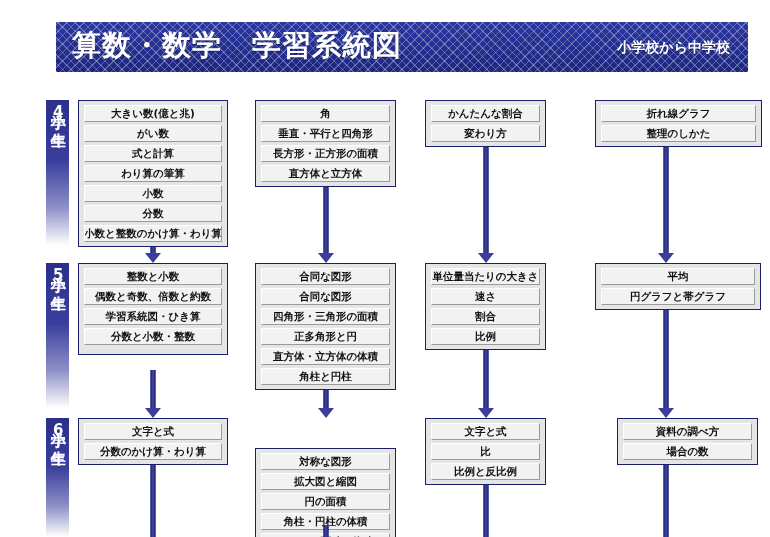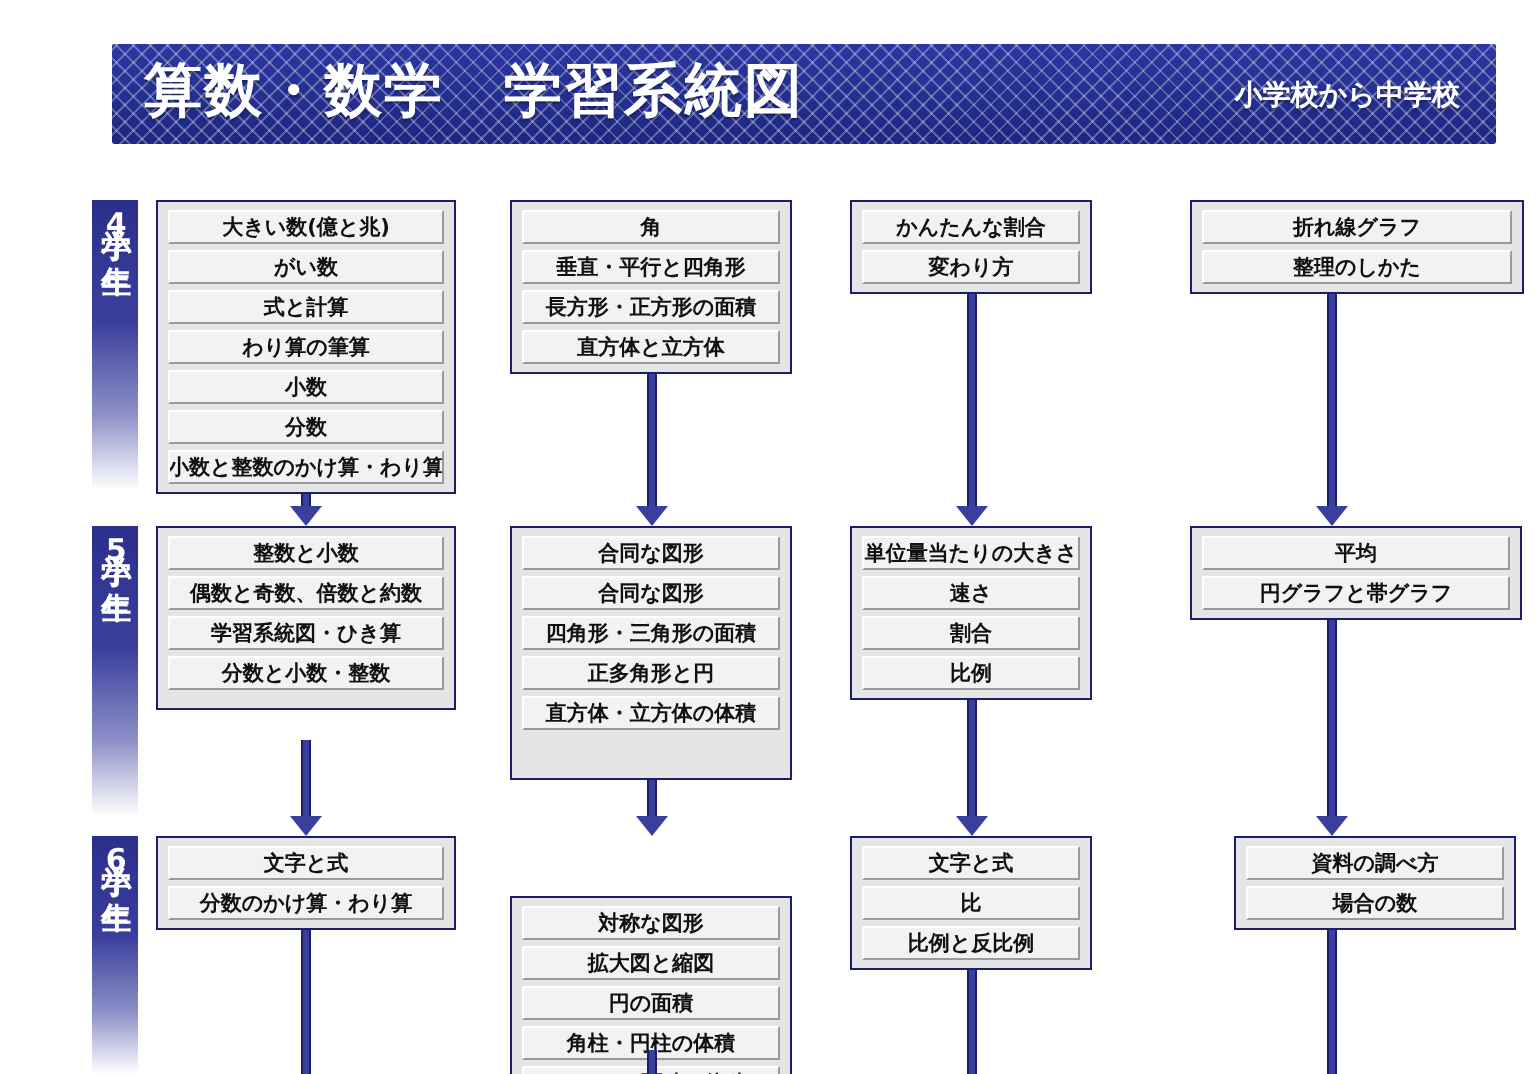--- a/index.html
+++ b/index.html
@@ -165,20 +165,21 @@
         <div class="cell">垂直・平行と四角形</div>
         <div class="cell">長方形・正方形の面積</div>
         <div class="cell">直方体と立方体</div>
       </div>
       <div class="group" style="left: 255px; top: 263px; width: 141px; height: 127px;">
         <div class="cell">合同な図形</div>
         <div class="cell">合同な図形</div>
         <div class="cell">四角形・三角形の面積</div>
         <div class="cell">正多角形と円</div>
         <div class="cell">直方体・立方体の体積</div>
+        <div class="cell">角柱と円柱</div>
       </div>
       <div class="group" style="left: 255px; top: 418px; width: 141px; height: 107px; margin-top: 30px;">
         <div class="cell">対称な図形</div>
         <div class="cell">拡大図と縮図</div>
         <div class="cell">円の面積</div>
         <div class="cell">角柱・円柱の体積</div>
         <div class="cell">およその面積・体積</div>
       </div>
       <div class="group" style="left: 425px; top: 100px; width: 121px; height: 47px;">
         <div class="cell">かんたんな割合</div>

